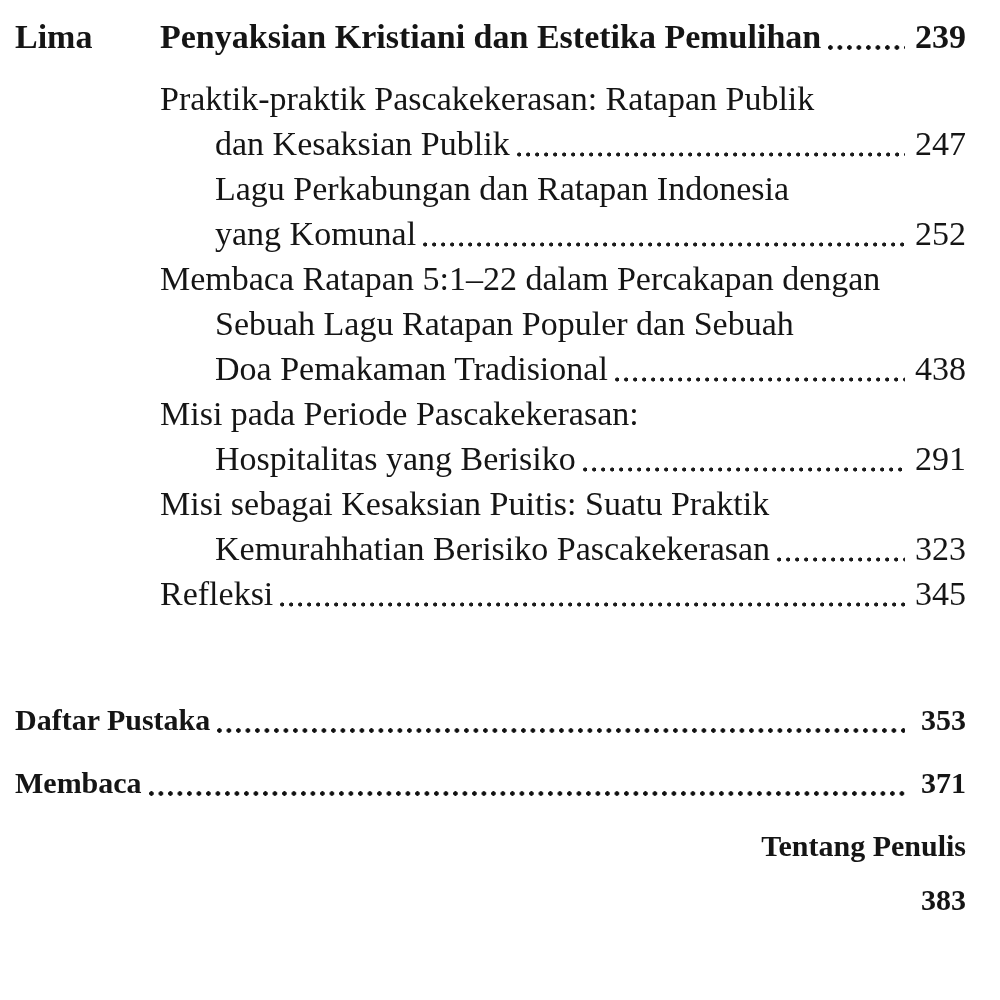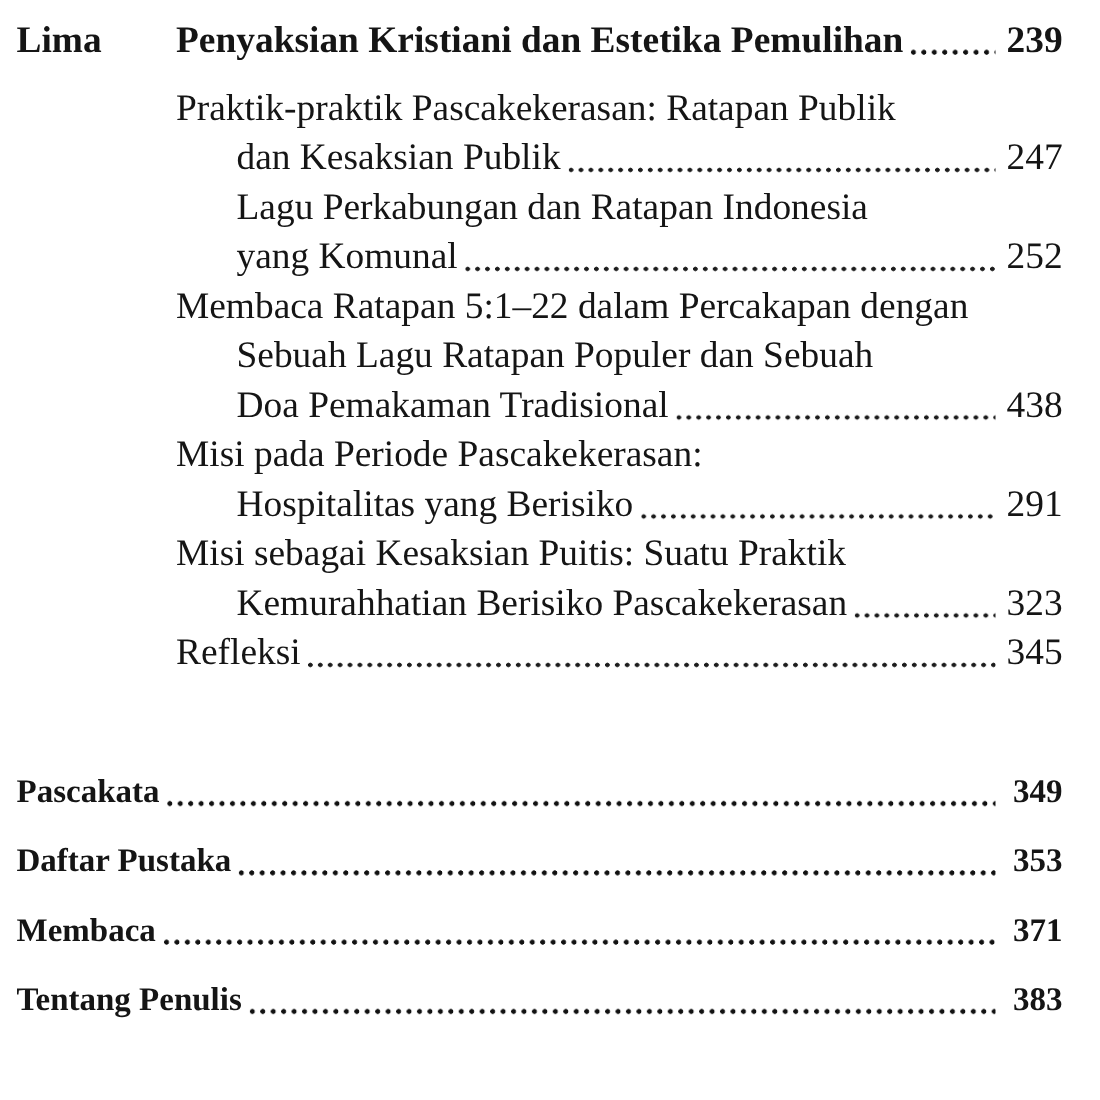--- a/index.html
+++ b/index.html
@@ -56,21 +56,21 @@
   .back-block {
     margin-top: 81px;
   }
   .back-row {
     font-weight: bold;
     font-size: 30px;
     height: 45px;
     line-height: 45px;
     margin-bottom: 18px;
   }
-  .back-row:last-child { margin-bottom: 5px; }
+  .back-row:last-child { margin-bottom: 5px; flex-direction: column; }
 </style>
 </head>
 <body>
 
 <div class="page">
 
   <div class="row chapter-row">
     <span class="chapter-label">Lima</span>
     <span class="t">Penyaksian Kristiani dan Estetika Pemulihan</span>
     <span class="leader bold"></span>
@@ -137,25 +137,20 @@
     <div class="row">
       <span class="t">Refleksi</span>
       <span class="leader"></span>
       <span class="pg">345</span>
     </div>
 
   </div>
 
   <div class="back-block">
 
-    <div class="row back-row">
-      <span class="t">Pascakata</span>
-      <span class="leader bold"></span>
-      <span class="pg">349</span>
-    </div>
 
     <div class="row back-row">
       <span class="t">Daftar Pustaka</span>
       <span class="leader bold"></span>
       <span class="pg">353</span>
     </div>
 
     <div class="row back-row">
       <span class="t">Membaca</span>
       <span class="leader bold"></span>

